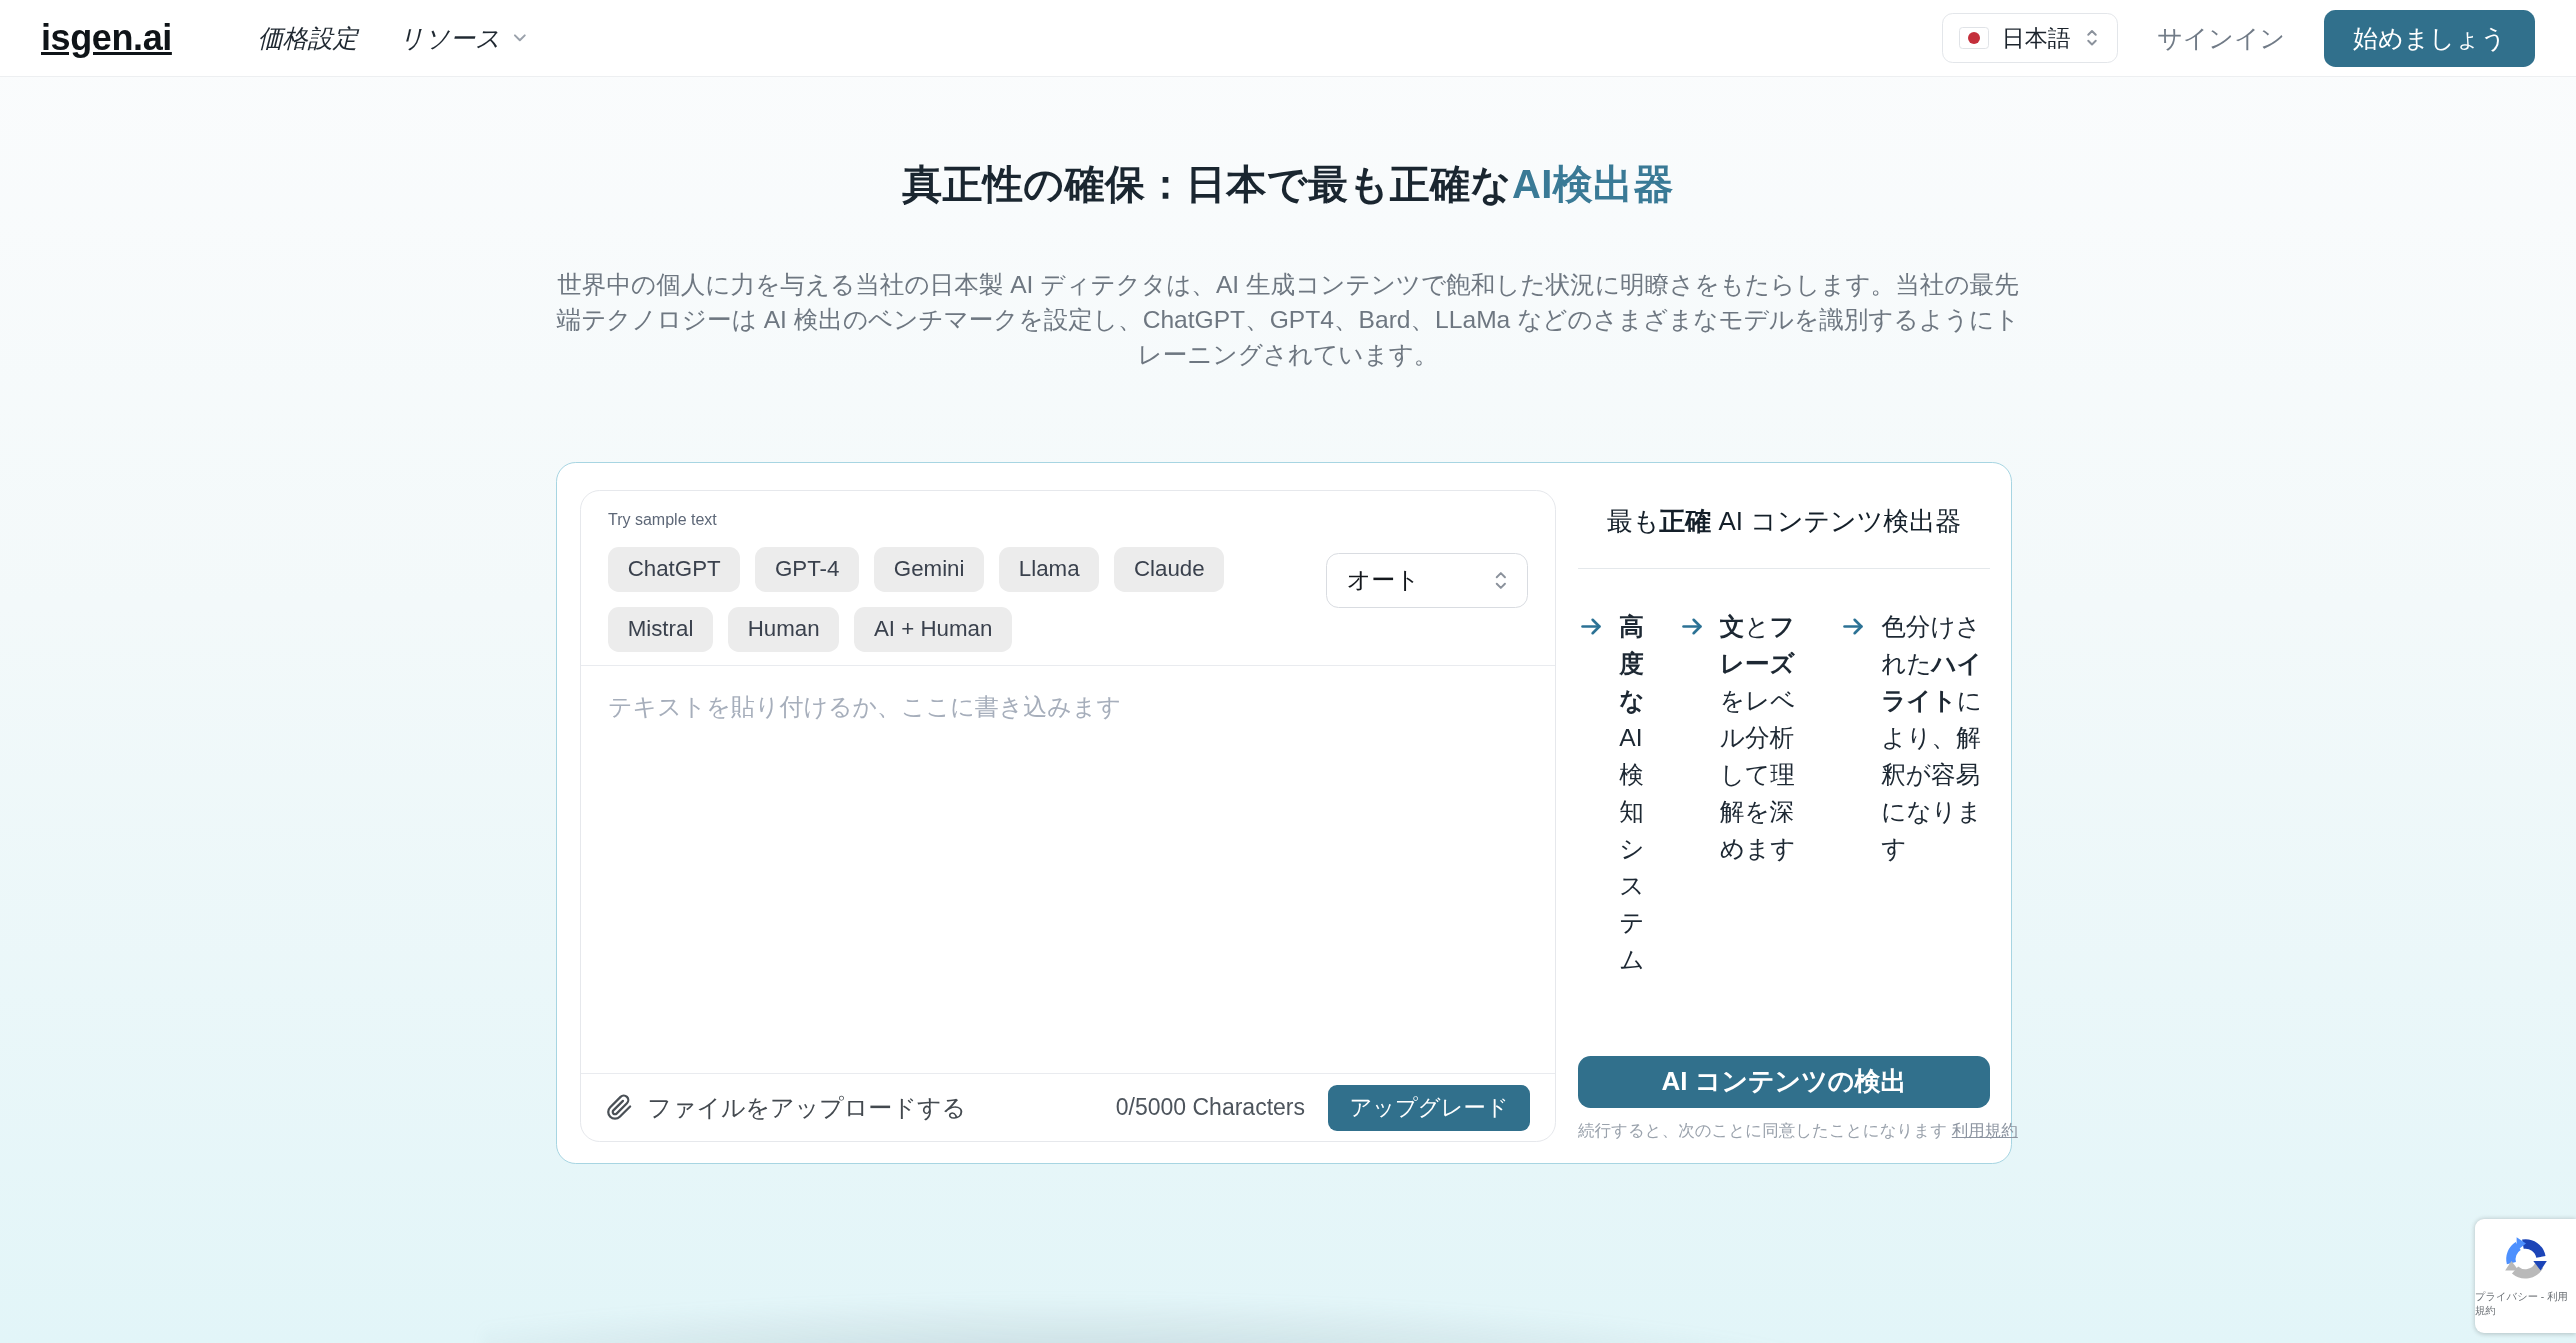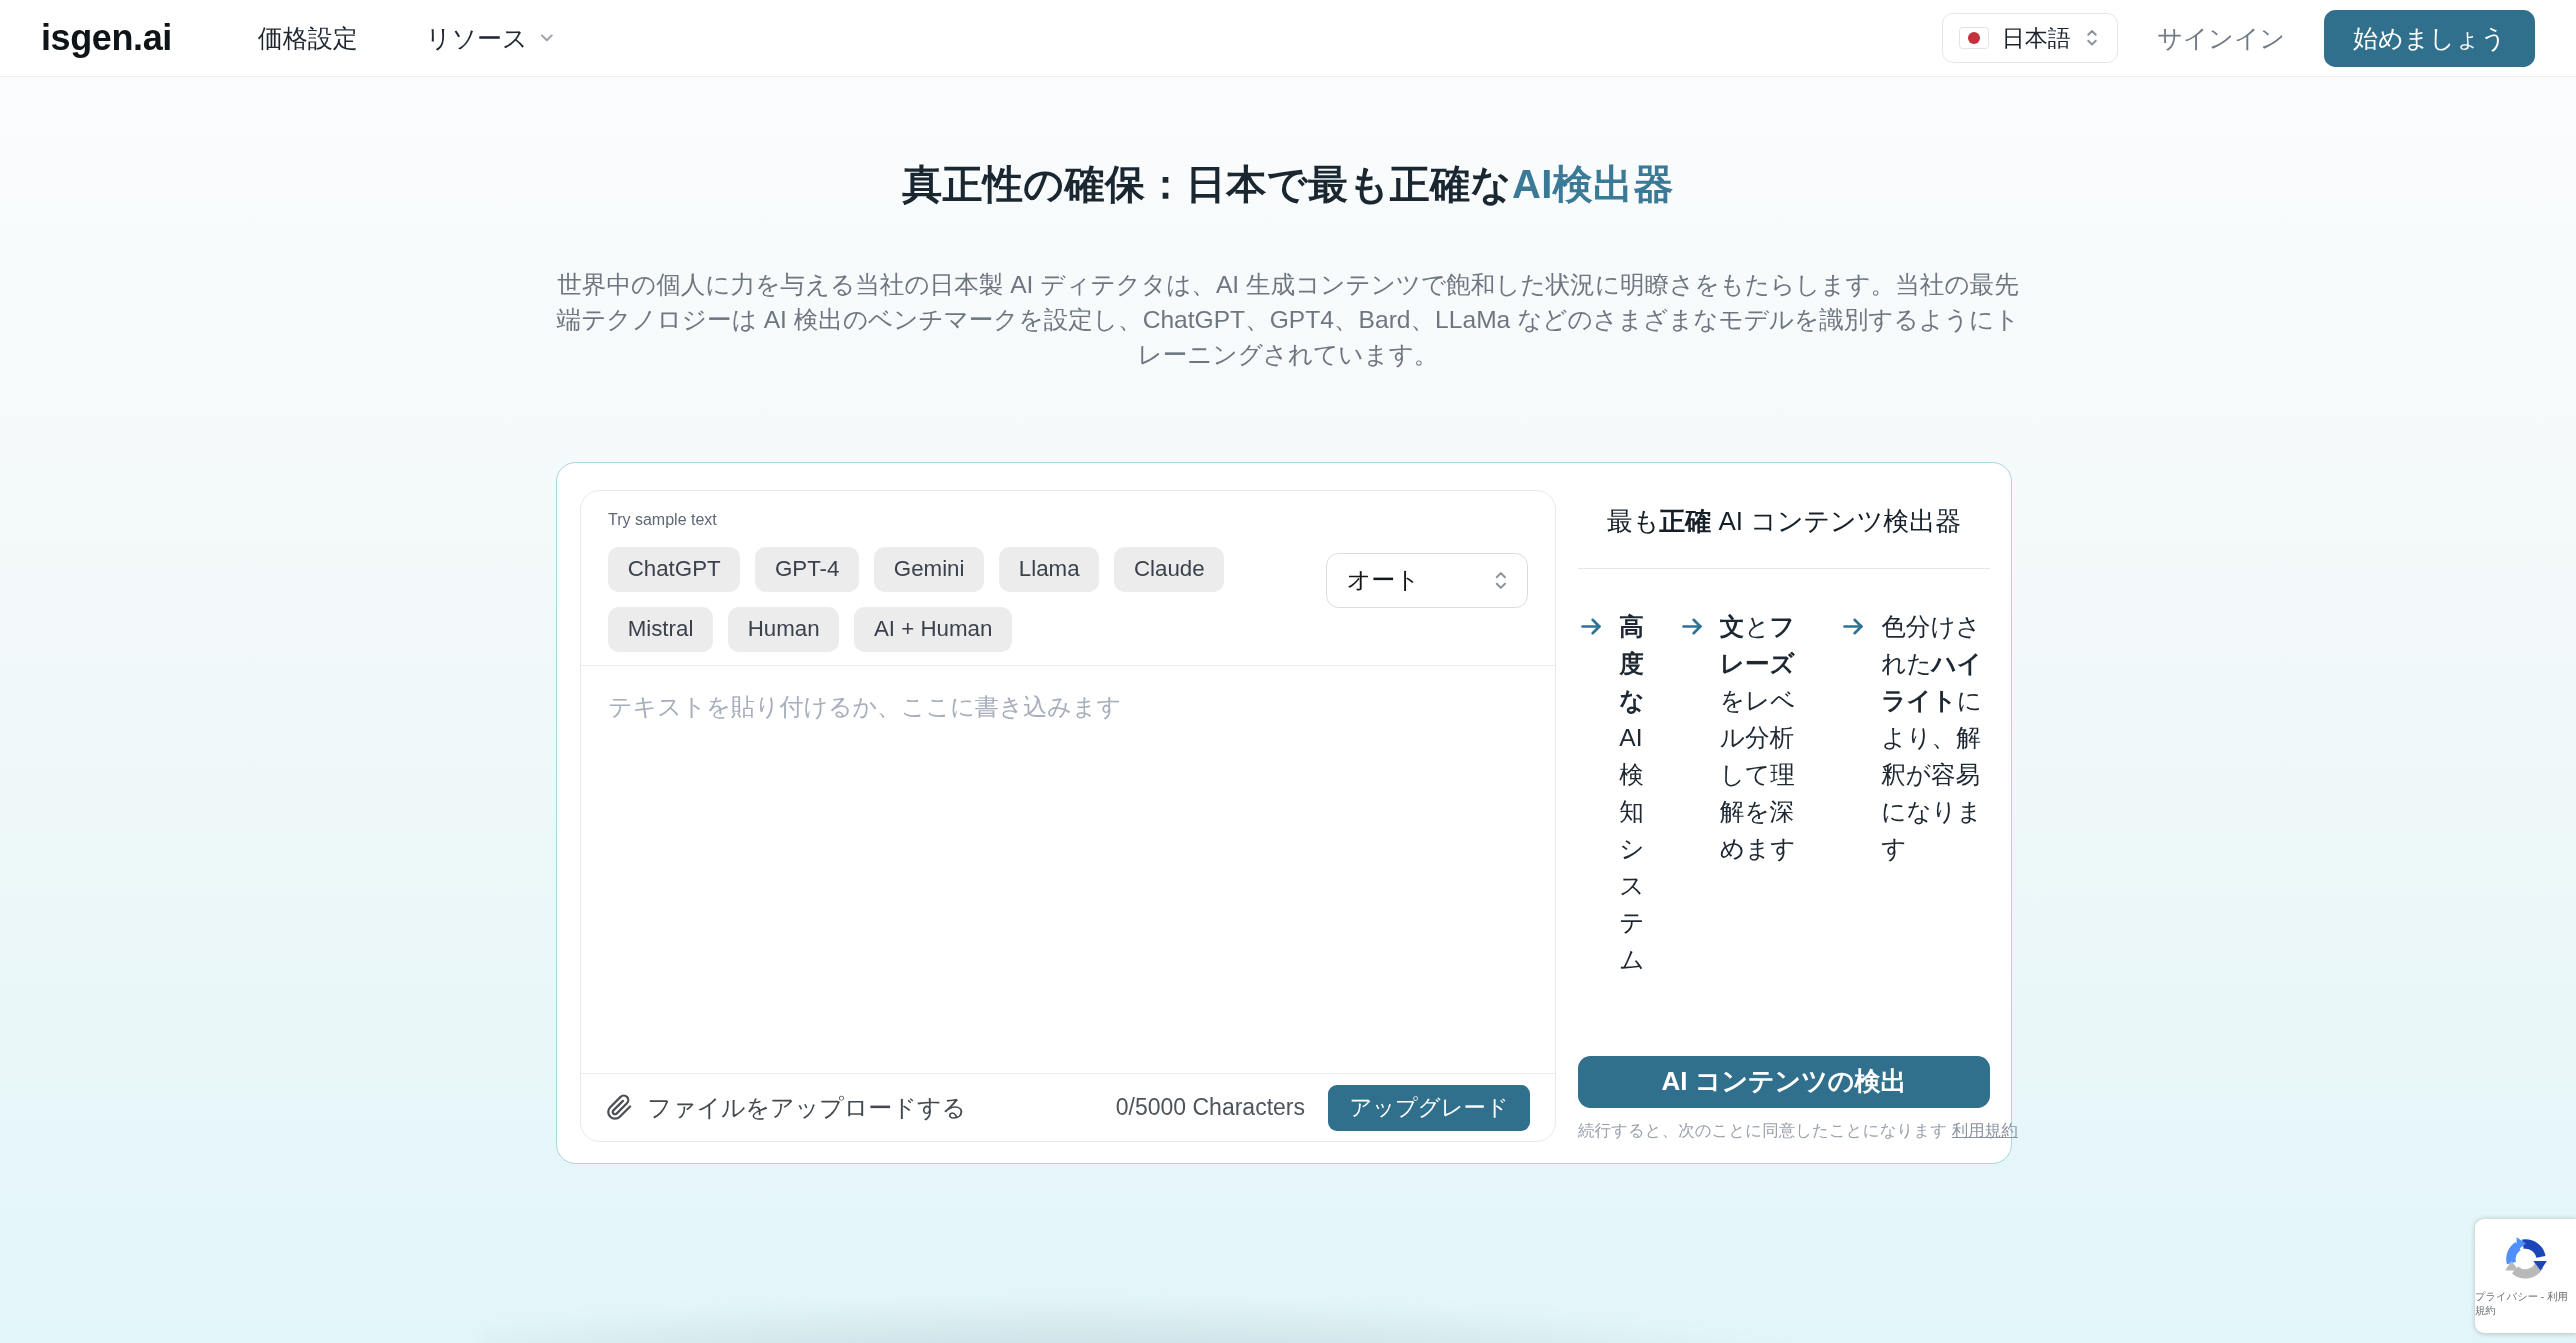--- a/index.html
+++ b/index.html
@@ -4,22 +4,22 @@
 <style>
   * { margin:0; padding:0; box-sizing:border-box; }
   html,body { width:2576px; }
   body { font-family:"Liberation Sans","DejaVu Sans",sans-serif; }
   .page { position:relative; width:2576px; height:1344px; overflow:hidden;
           background:linear-gradient(180deg,#fbfcfd 0%,#f3f9fa 45%,#e2f5f8 100%); }
 
   
   .navbar { position:absolute; top:0; left:0; right:0; height:77px; background:#ffffff;
             border-bottom:0.9px solid #edeff1; display:flex; align-items:center; padding:0 41px; z-index:10; }
-  .logo { font-size:36px; font-weight:800; color:#0f1418; letter-spacing:-0.4px; cursor:pointer; }
-  .nav-links { display:flex; align-items:flex-end; gap:68px; margin-left:86px; }
+  .logo { font-size:36px; font-weight:800; color:#0f1418; letter-spacing:-0.4px; cursor:pointer;text-decoration:underline; }
+  .nav-links { display:flex; align-items:flex-end; gap:41px; margin-left:86px;font-style:italic; }
   .nav-link { font-size:25px; color:#1f2831; display:flex; align-items:center; gap:9px; cursor:pointer; }
   .nav-right { margin-left:auto; display:flex; align-items:center; gap:39px; }
   .lang-pill { display:flex; align-items:center; gap:12.5px; border:0.9px solid #e3e6ea; border-radius:10.7px;
                height:50px; padding:0 16px; background:#fff; cursor:pointer; }
   .flag { width:30px; height:21.4px; background:#fff; border:0.9px solid #e0e3e7; border-radius:3.6px; position:relative; }
   .flag::after { content:""; position:absolute; inset:0; margin:auto; width:12.5px; height:12.5px; border-radius:50%; background:#c42f3b; }
   .lang-label { font-size:23px; color:#1b232c; }
   .signin { font-size:25px; color:#717b87; cursor:pointer; }
   .btn { border:none; cursor:pointer; background:#31708c; color:#fff; font-family:inherit; }
   .cta { height:57px; padding:0 29px; font-size:25px; border-radius:11.6px; }

